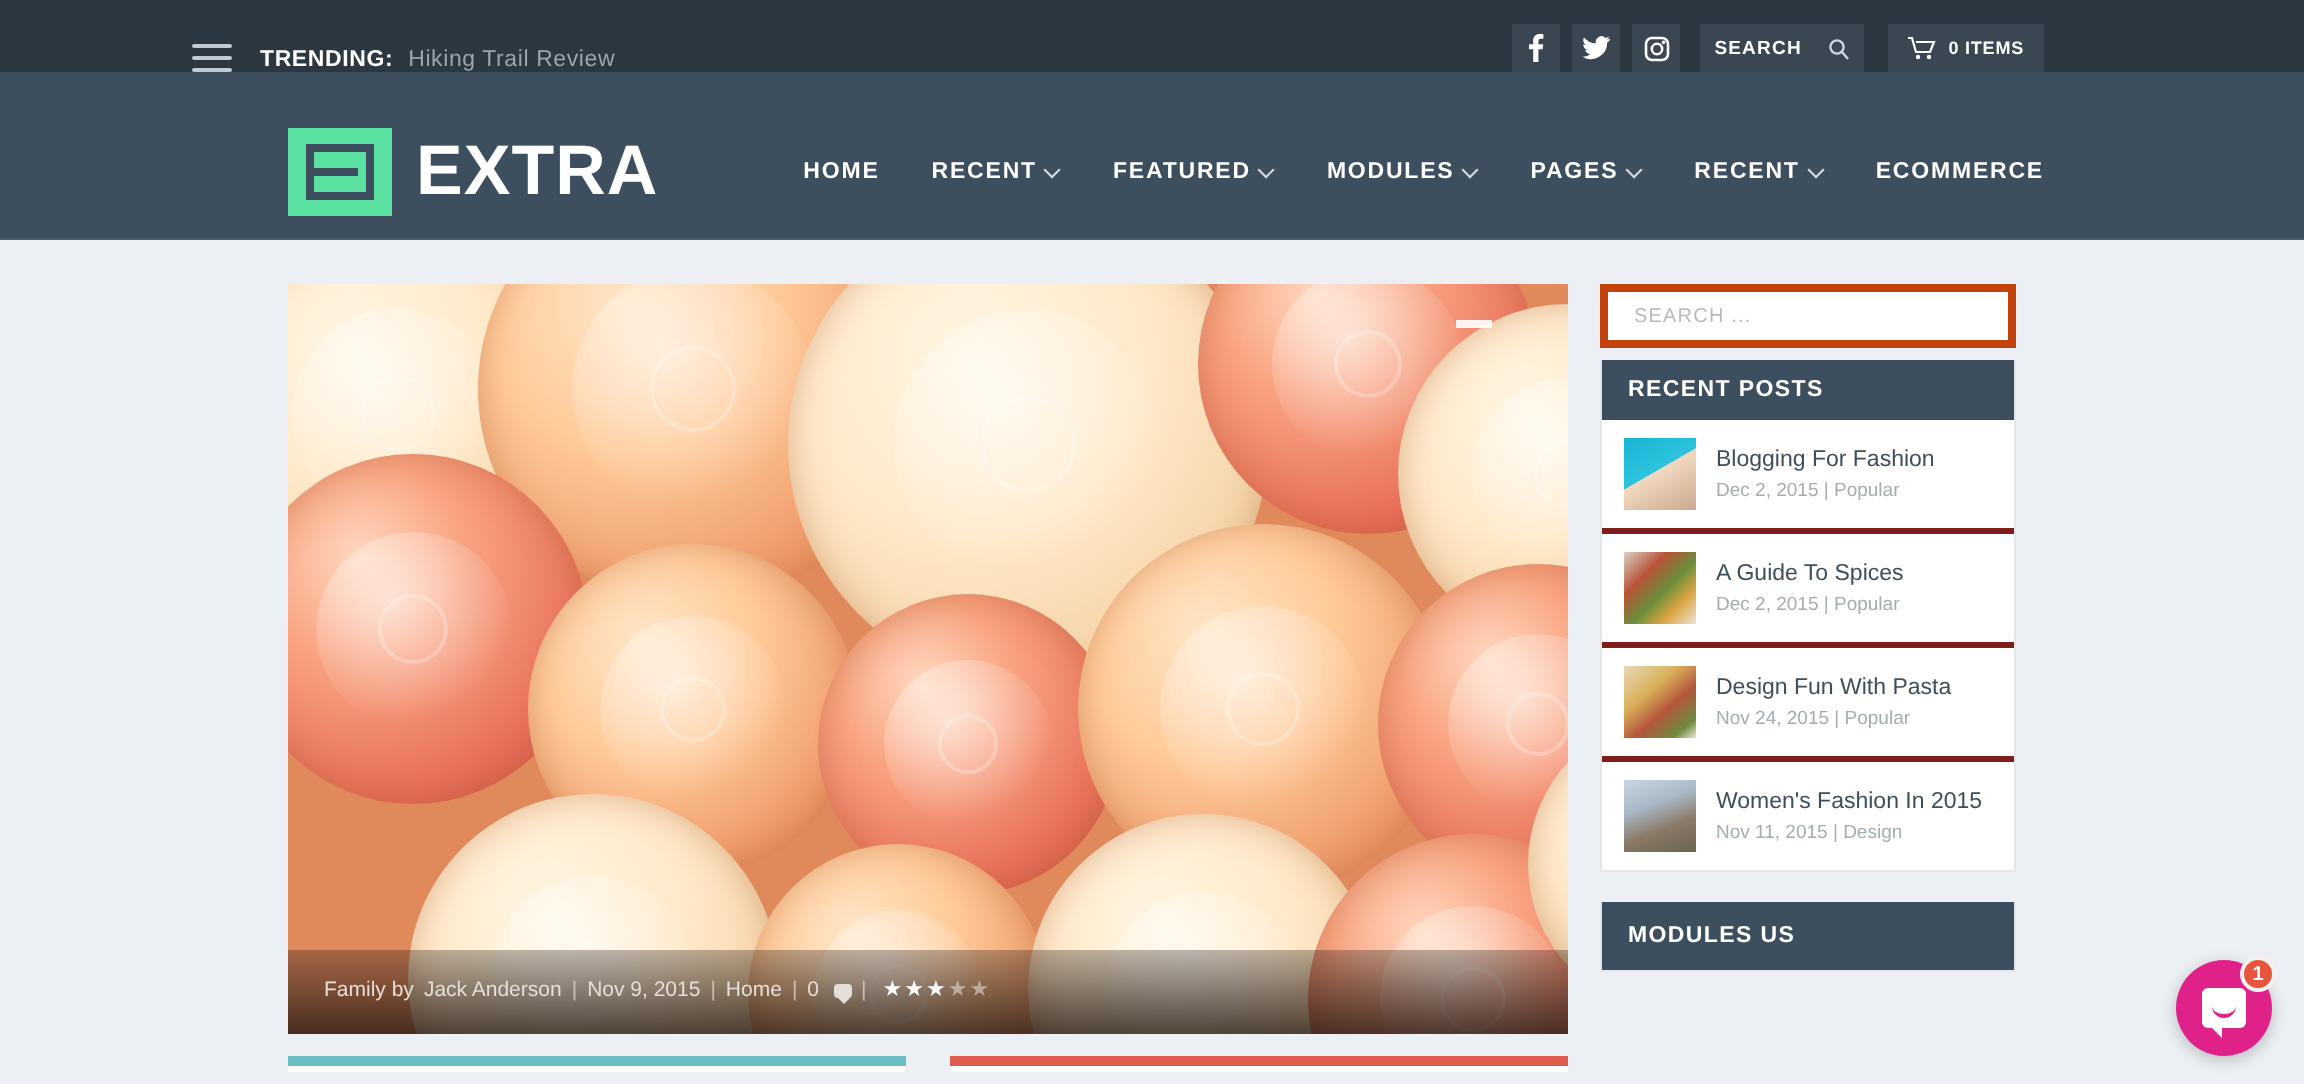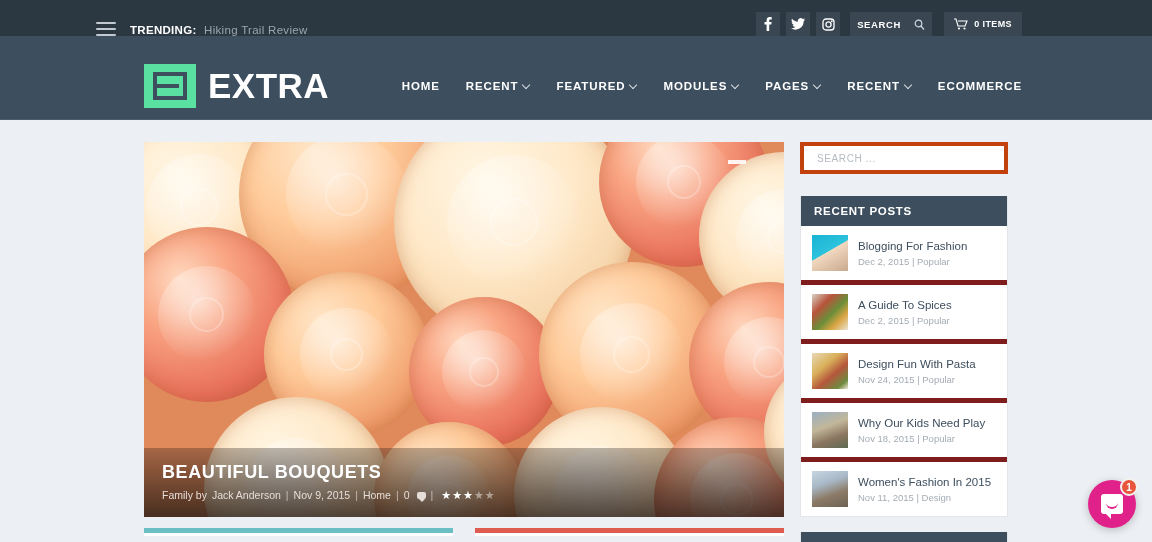--- a/index.html
+++ b/index.html
@@ -187,30 +187,30 @@
   
   .sidebar { width: 208px; flex: 0 0 208px; }
   .sb-search {
     height: 32px; background: #fff;
     border: 4px solid #c2410c;
     display: flex; align-items: center;
     padding: 0 13px;
     cursor: text;
   }
   .sb-search span { font-size: 10px; color: #b4bbc2; letter-spacing: .6px; }
-  .widget { margin-top: 22px; background: #fff; border: 1px solid #e2e6ea; border-top: none; }
+  .widget { margin-top: 6px; background: #fff; border: 1px solid #e2e6ea; border-top: none; }
   .widget-head {
     background: #3d4e5e;
     color: #fff; font-size: 11.5px; font-weight: bold; letter-spacing: .7px;
     padding: 9px 13px;
   }
   .post-item {
     display: flex; align-items: center; gap: 10px;
     padding: 9px 11px;
-    border-bottom: 5px solid #7f1d1d;
+    border-bottom: 3px solid #7f1d1d;
     cursor: pointer;
   }
   .post-item:last-child { border-bottom: none; }
   .thumb {
     width: 36px; height: 36px; flex: 0 0 36px;
     background-size: cover; background-position: center;
   }
   .t1 { background: linear-gradient(150deg,#18b3d4 0%,#2ec3dd 45%,#f1d9c0 46%,#c9a98e 100%); }
   .t2 { background: linear-gradient(135deg,#d8d2c4 0%,#b8543a 30%,#6b8e3a 55%,#d9a441 75%,#ece5d6 100%); }
   .t3 { background: linear-gradient(140deg,#e8d9b8 0%,#d9b05a 35%,#b5573c 60%,#6f8a3f 85%,#efe7d4 100%); }
@@ -365,21 +365,20 @@
         <div class="rose cream" style="left:60px; top:255px; width:185px; height:185px;"></div>
         <div class="rose" style="left:230px; top:280px; width:150px; height:150px;"></div>
         <div class="rose cream" style="left:370px; top:265px; width:175px; height:175px;"></div>
         <div class="rose pink" style="left:510px; top:275px; width:165px; height:165px;"></div>
         <div class="rose cream" style="left:620px; top:215px; width:150px; height:150px;"></div>
       </div>
 
       <div class="hero-slider-dash"></div>
 
       <div class="hero-caption">
-        <div class="hero-title">BEAUTIFUL BOUQUETS</div>
         <div class="hero-meta">
           <span>Family by</span>
           <span>Jack Anderson</span>
           <span class="sep">|</span>
           <span>Nov 9, 2015</span>
           <span class="sep">|</span>
           <span>Home</span>
           <span class="sep">|</span>
           <span>0</span>
           <span class="comment-bubble"></span>
@@ -442,31 +441,20 @@
         <div class="post-meta-col">
           <div class="post-title">Design Fun With Pasta</div>
           <div class="post-sub">
             <span>Nov 24, 2015</span>
             <span> | </span>
             <span class="cat">Popular</span>
           </div>
         </div>
       </div>
 
-      <div class="post-item">
-        <div class="thumb t4"></div>
-        <div class="post-meta-col">
-          <div class="post-title">Why Our Kids Need Play</div>
-          <div class="post-sub">
-            <span>Nov 18, 2015</span>
-            <span> | </span>
-            <span class="cat">Popular</span>
-          </div>
-        </div>
-      </div>
 
       <div class="post-item">
         <div class="thumb t5"></div>
         <div class="post-meta-col">
           <div class="post-title">Women's Fashion In 2015</div>
           <div class="post-sub">
             <span>Nov 11, 2015</span>
             <span> | </span>
             <span class="cat">Design</span>
           </div>

